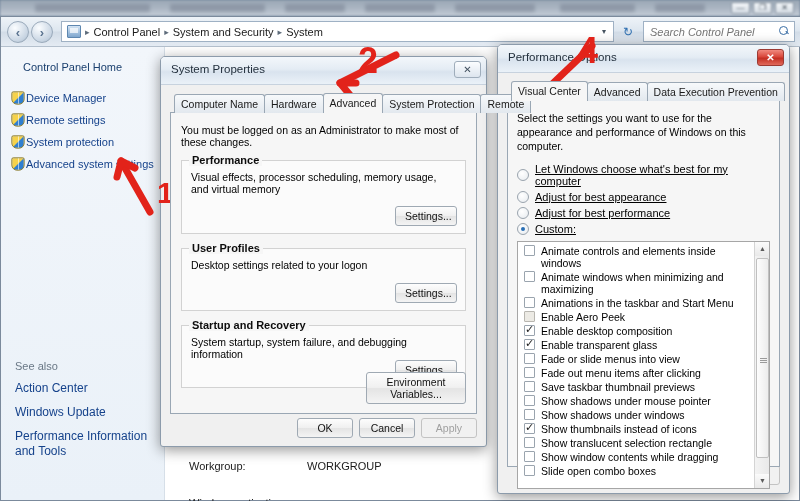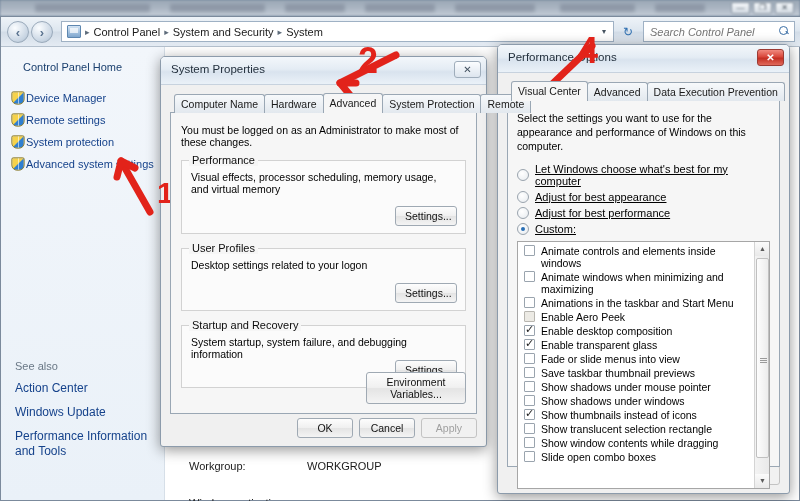--- a/index.html
+++ b/index.html
@@ -159,21 +159,21 @@
     color:#1a1a1a; cursor:pointer; white-space:nowrap;
   }
   .tab.active { background:#f6f6f6; padding-bottom:4px; position:relative; z-index:3; }
   .tabpanel {
     border:1px solid #9aa7b4; background:#f6f6f6; margin-top:-1px; position:relative; z-index:1;
   }
   
   .group { border:1px solid #d2d2d2; background:#fbfbfb; position:relative; margin-top:9px; padding:10px 9px 8px; }
   .group > .glabel {
     position:absolute; top:-7px; left:7px; background:#f6f6f6; padding:0 3px;
-    font-size:11px; color:#0d0d0d;
+    font-size:11px; color:#0d0d0d;font-weight:bold;
   }
   .btn {
     display:inline-block; border:1px solid #9fa9b3; border-radius:3px;
     background:linear-gradient(180deg,#fdfdfd 0%,#f0f0f0 48%,#e4e4e4 52%,#f4f4f4 100%);
     font-size:10.5px; padding:3px 9px; cursor:pointer; color:#111; text-align:center;
   }
   .btn.disabled { color:#a0a0a0; background:#f1f1f1; border-color:#c3c3c3; cursor:default; }
   .btn.focus { border-color:#3c7fb1; box-shadow:0 0 0 1px #aed0ea inset; }
   
   .radio-row { display:flex; align-items:center; gap:6px; margin:4px 0; font-size:11px; cursor:pointer;}
@@ -411,20 +411,24 @@
           <div class="chk-row">
               <span class="chk on"></span>
               <span>Enable transparent glass</span>
             </div>
           <div class="chk-row">
               <span class="chk"></span>
               <span>Fade or slide menus into view</span>
             </div>
           <div class="chk-row">
               <span class="chk"></span>
+              <span>Fade out menu items after clicking</span>
+            </div>
+          <div class="chk-row">
+              <span class="chk"></span>
               <span>Save taskbar thumbnail previews</span>
             </div>
           <div class="chk-row">
               <span class="chk"></span>
               <span>Show shadows under mouse pointer</span>
             </div>
           <div class="chk-row">
               <span class="chk"></span>
               <span>Show shadows under windows</span>
             </div>

